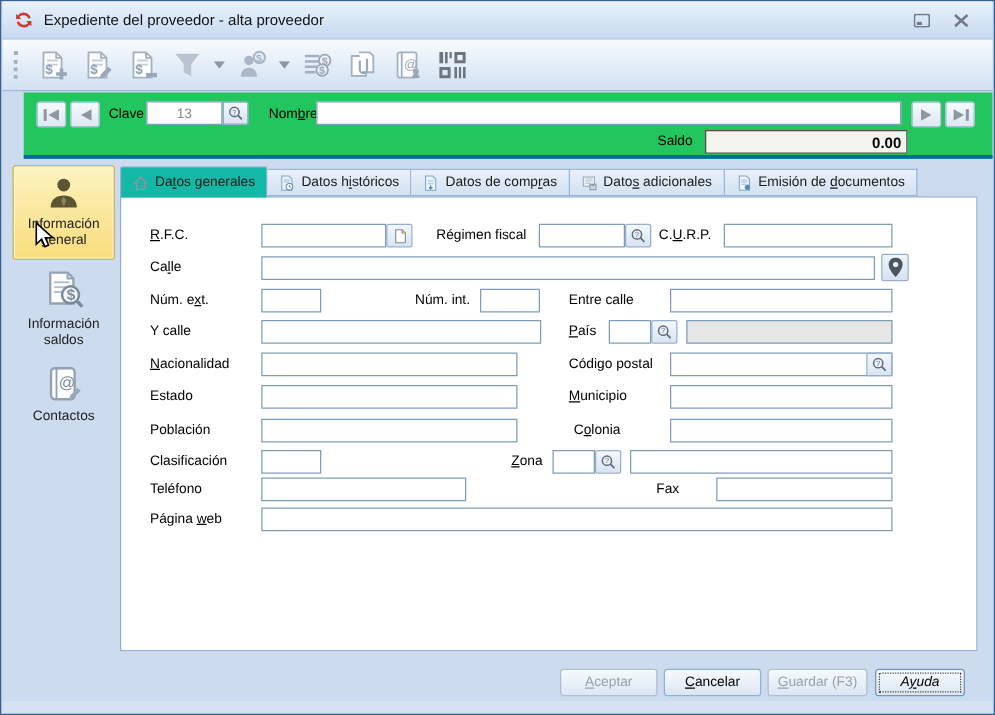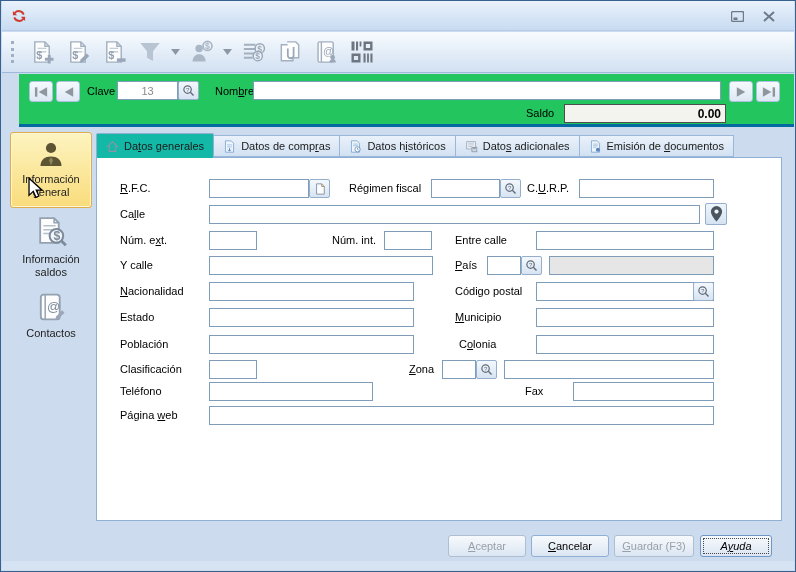--- a/index.html
+++ b/index.html
@@ -105,20 +105,21 @@
 </head>
 <body>
 
 <div class="window">
 
   <div class="titlebar">
     <svg class="title-icon" viewBox="0 0 16 16">
       <path d="M13.6 6.2A6 6 0 0 0 3.2 4.3L1.9 3v4.2h4.2L4.5 5.6A4.3 4.3 0 0 1 11.8 7z" fill="#cf3a30"></path>
       <path d="M2.4 9.8a6 6 0 0 0 10.4 1.9l1.3 1.3V8.8H9.9l1.6 1.6A4.3 4.3 0 0 1 4.2 9z" fill="#cf3a30"></path>
     </svg>
+    <span class="title-text">Expediente del proveedor - alta proveedor</span>
     <div class="win-btn restore">
       <svg width="13" height="11" viewBox="0 0 13 11">
           <rect x="0.5" y="0.5" width="12" height="10" rx="1.5" fill="none" stroke="#6f7b88" stroke-width="1.4"></rect>
           <rect x="2.5" y="6.5" width="4" height="2.5" fill="#6f7b88"></rect>
         </svg>
     </div>
     <div class="win-btn close">
       <svg width="12" height="11" viewBox="0 0 12 11">
           <path d="M1 1l10 9M11 1L1 10" stroke="#6f7b88" stroke-width="2"></path>
         </svg>
@@ -287,33 +288,33 @@
   <div class="tabs">
     <div class="tab active">
       <svg width="13" height="13" viewBox="0 0 16 16">
           <path d="M8 2 2 8h2v6h8V8h2z" fill="none" stroke="#8a95a5" stroke-width="1.4"></path>
         </svg>
       <span>Da<u>t</u>os generales</span>
     </div>
     <div class="tab">
       <svg width="13" height="13" viewBox="0 0 16 16">
           <path d="M3 1h7l3 3v11H3z" fill="#eef4fb" stroke="#7aa3cf"></path>
-          <path d="M5 6h6M5 8.5h6" stroke="#9cbcdd"></path>
-          <path d="M8 10v3.5M6.3 12l1.7 1.8L9.7 12" fill="none" stroke="#5b88b8" stroke-width="1.2"></path>
-        </svg>
-      <span>Datos de comp<u>r</u>as</span>
+          <path d="M5 5h6M5 7h6" stroke="#9cbcdd"></path>
+          <circle cx="10.5" cy="11.5" r="3.2" fill="#fff" stroke="#5b88b8"></circle>
+          <path d="M10.5 9.8v1.8l1.4.9" fill="none" stroke="#5b88b8"></path>
+        </svg>
+      <span>Datos h<u>i</u>stóricos</span>
     </div>
     <div class="tab">
       <svg width="13" height="13" viewBox="0 0 16 16">
           <path d="M3 1h7l3 3v11H3z" fill="#eef4fb" stroke="#7aa3cf"></path>
-          <path d="M5 5h6M5 7h6" stroke="#9cbcdd"></path>
-          <circle cx="10.5" cy="11.5" r="3.2" fill="#fff" stroke="#5b88b8"></circle>
-          <path d="M10.5 9.8v1.8l1.4.9" fill="none" stroke="#5b88b8"></path>
-        </svg>
-      <span>Datos h<u>i</u>stóricos</span>
+          <path d="M5 6h6M5 8.5h6" stroke="#9cbcdd"></path>
+          <path d="M8 10v3.5M6.3 12l1.7 1.8L9.7 12" fill="none" stroke="#5b88b8" stroke-width="1.2"></path>
+        </svg>
+      <span>Datos de comp<u>r</u>as</span>
     </div>
     <div class="tab">
       <svg width="13" height="13" viewBox="0 0 16 16">
           <path d="M2 2h11v9H2z" fill="#eef2f6" stroke="#98a5b5"></path>
           <path d="M4 4h7M4 6h7M4 8h5" stroke="#b5c0cd"></path>
           <rect x="8.5" y="9" width="6" height="5.5" fill="#cfd8e2" stroke="#8a97a8"></rect>
           <rect x="10" y="9" width="3" height="2" fill="#8a97a8"></rect>
         </svg>
       <span>Dato<u>s</u> adicionales</span>
     </div>

